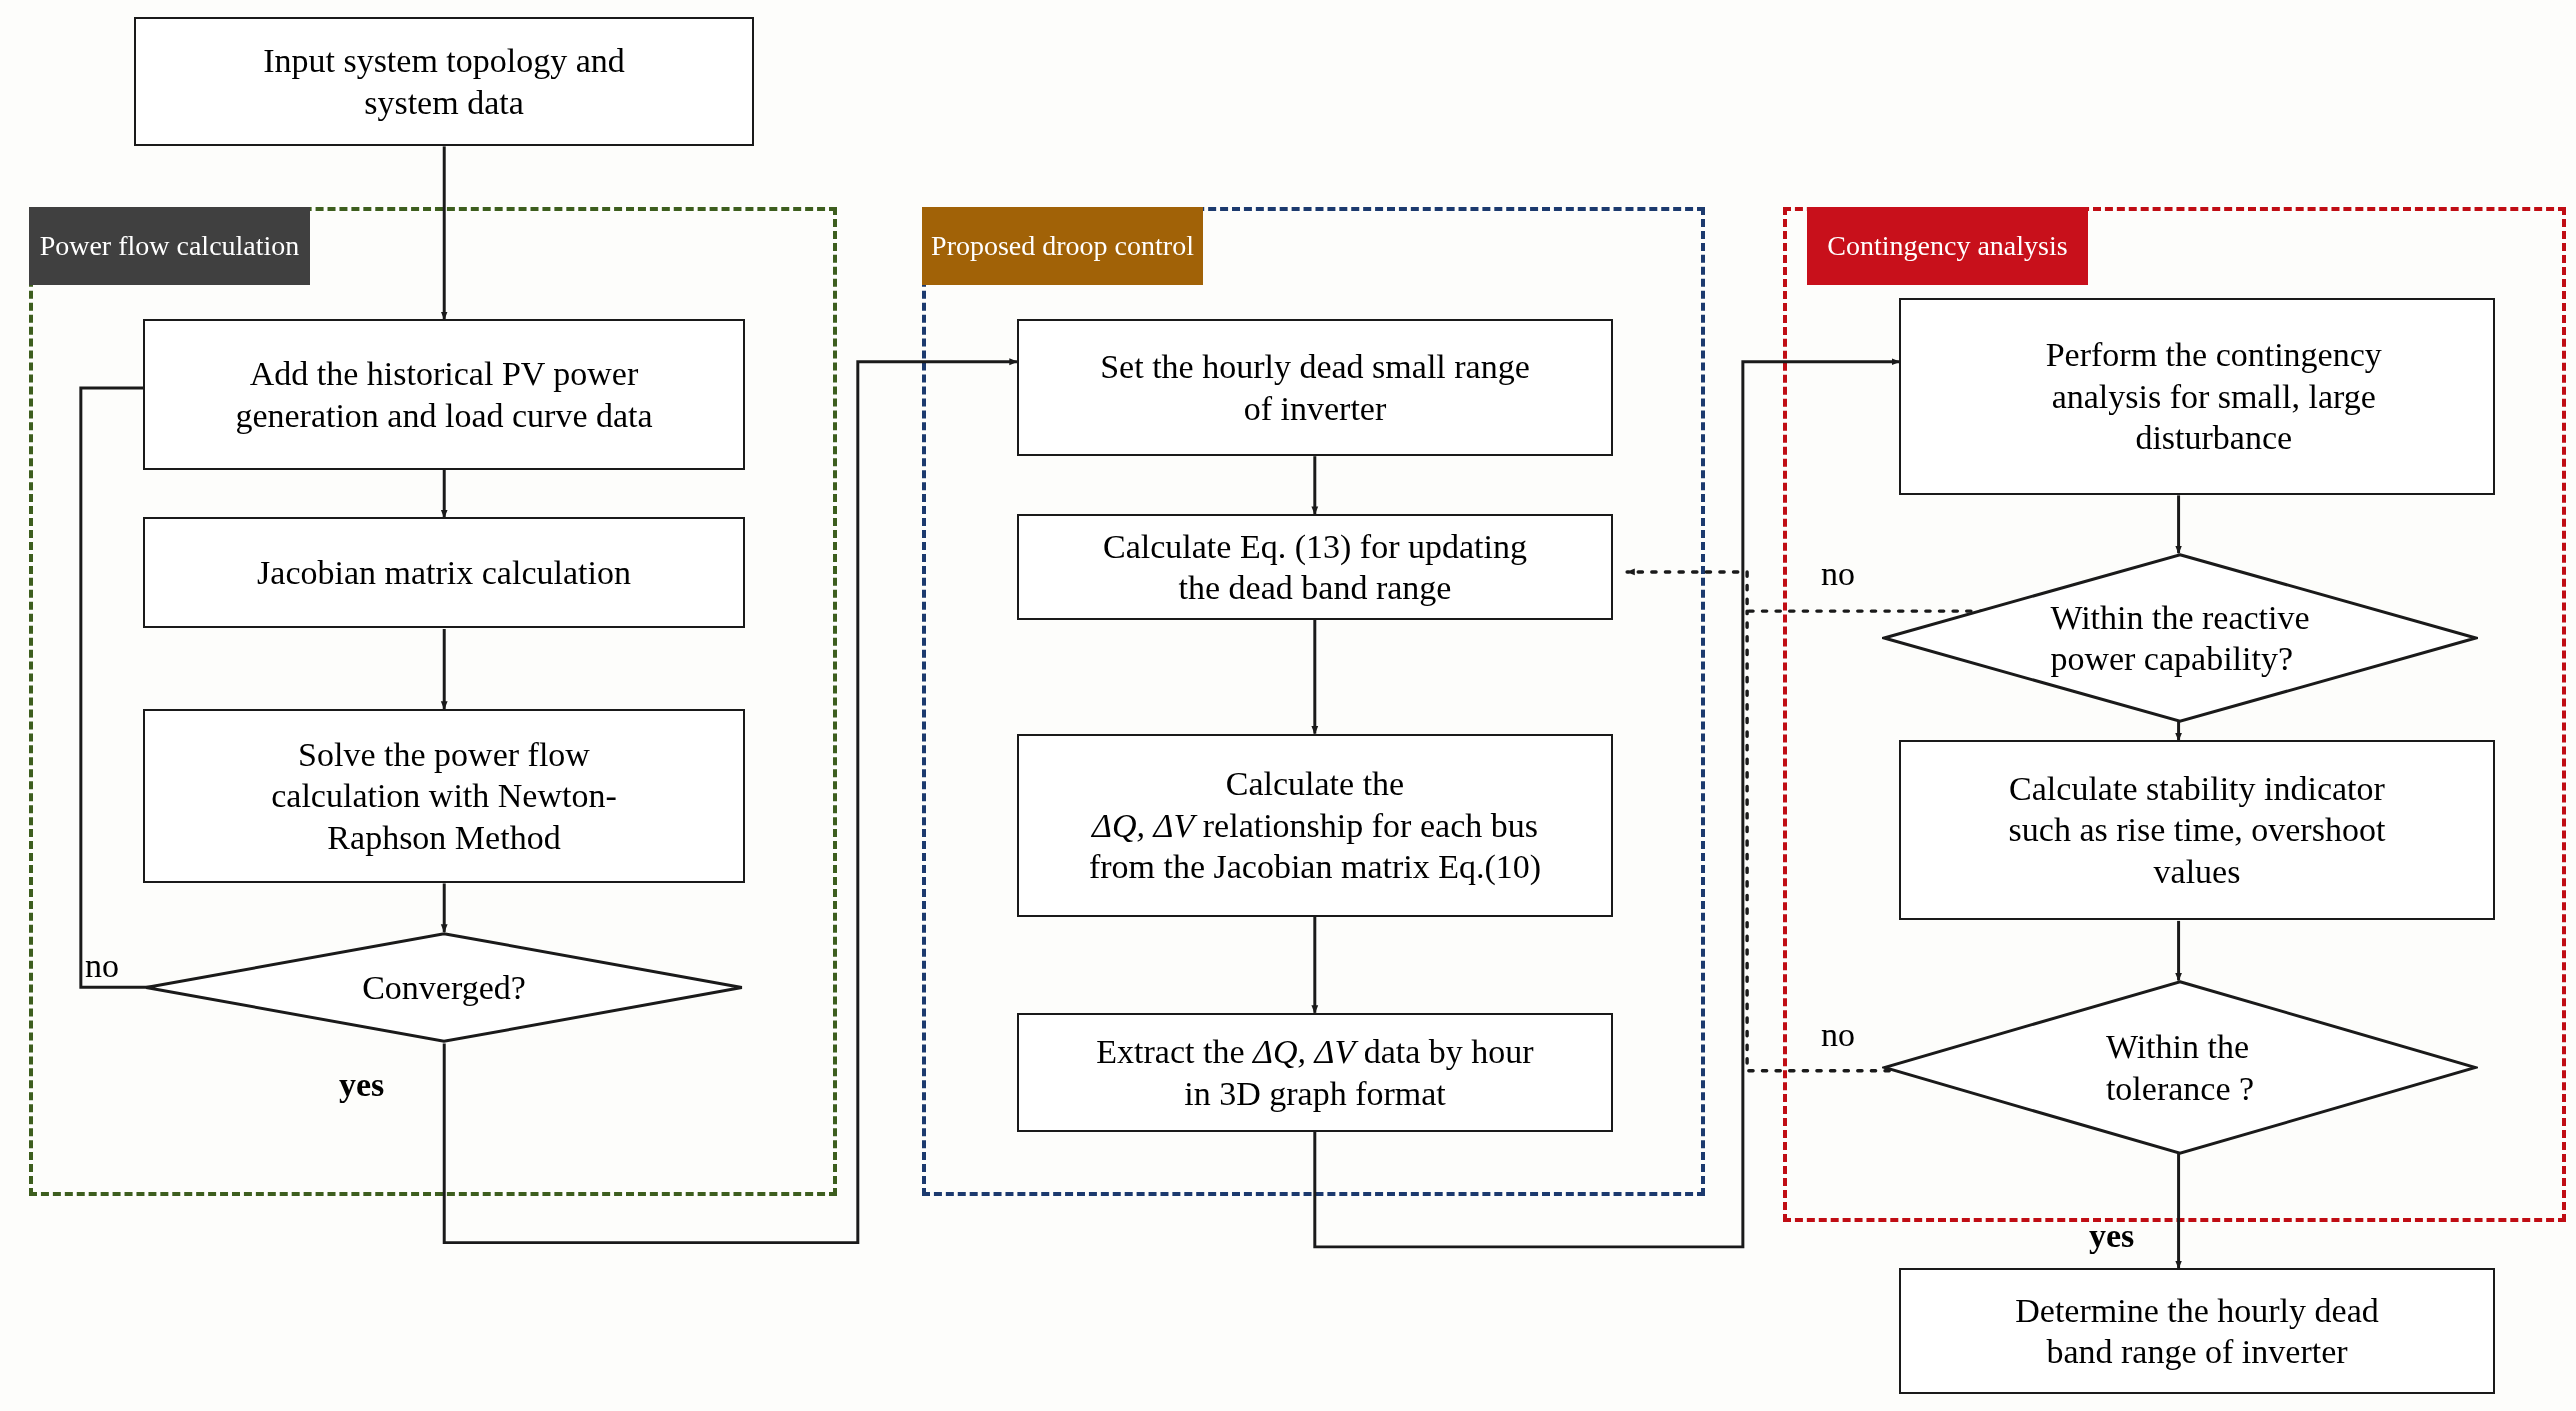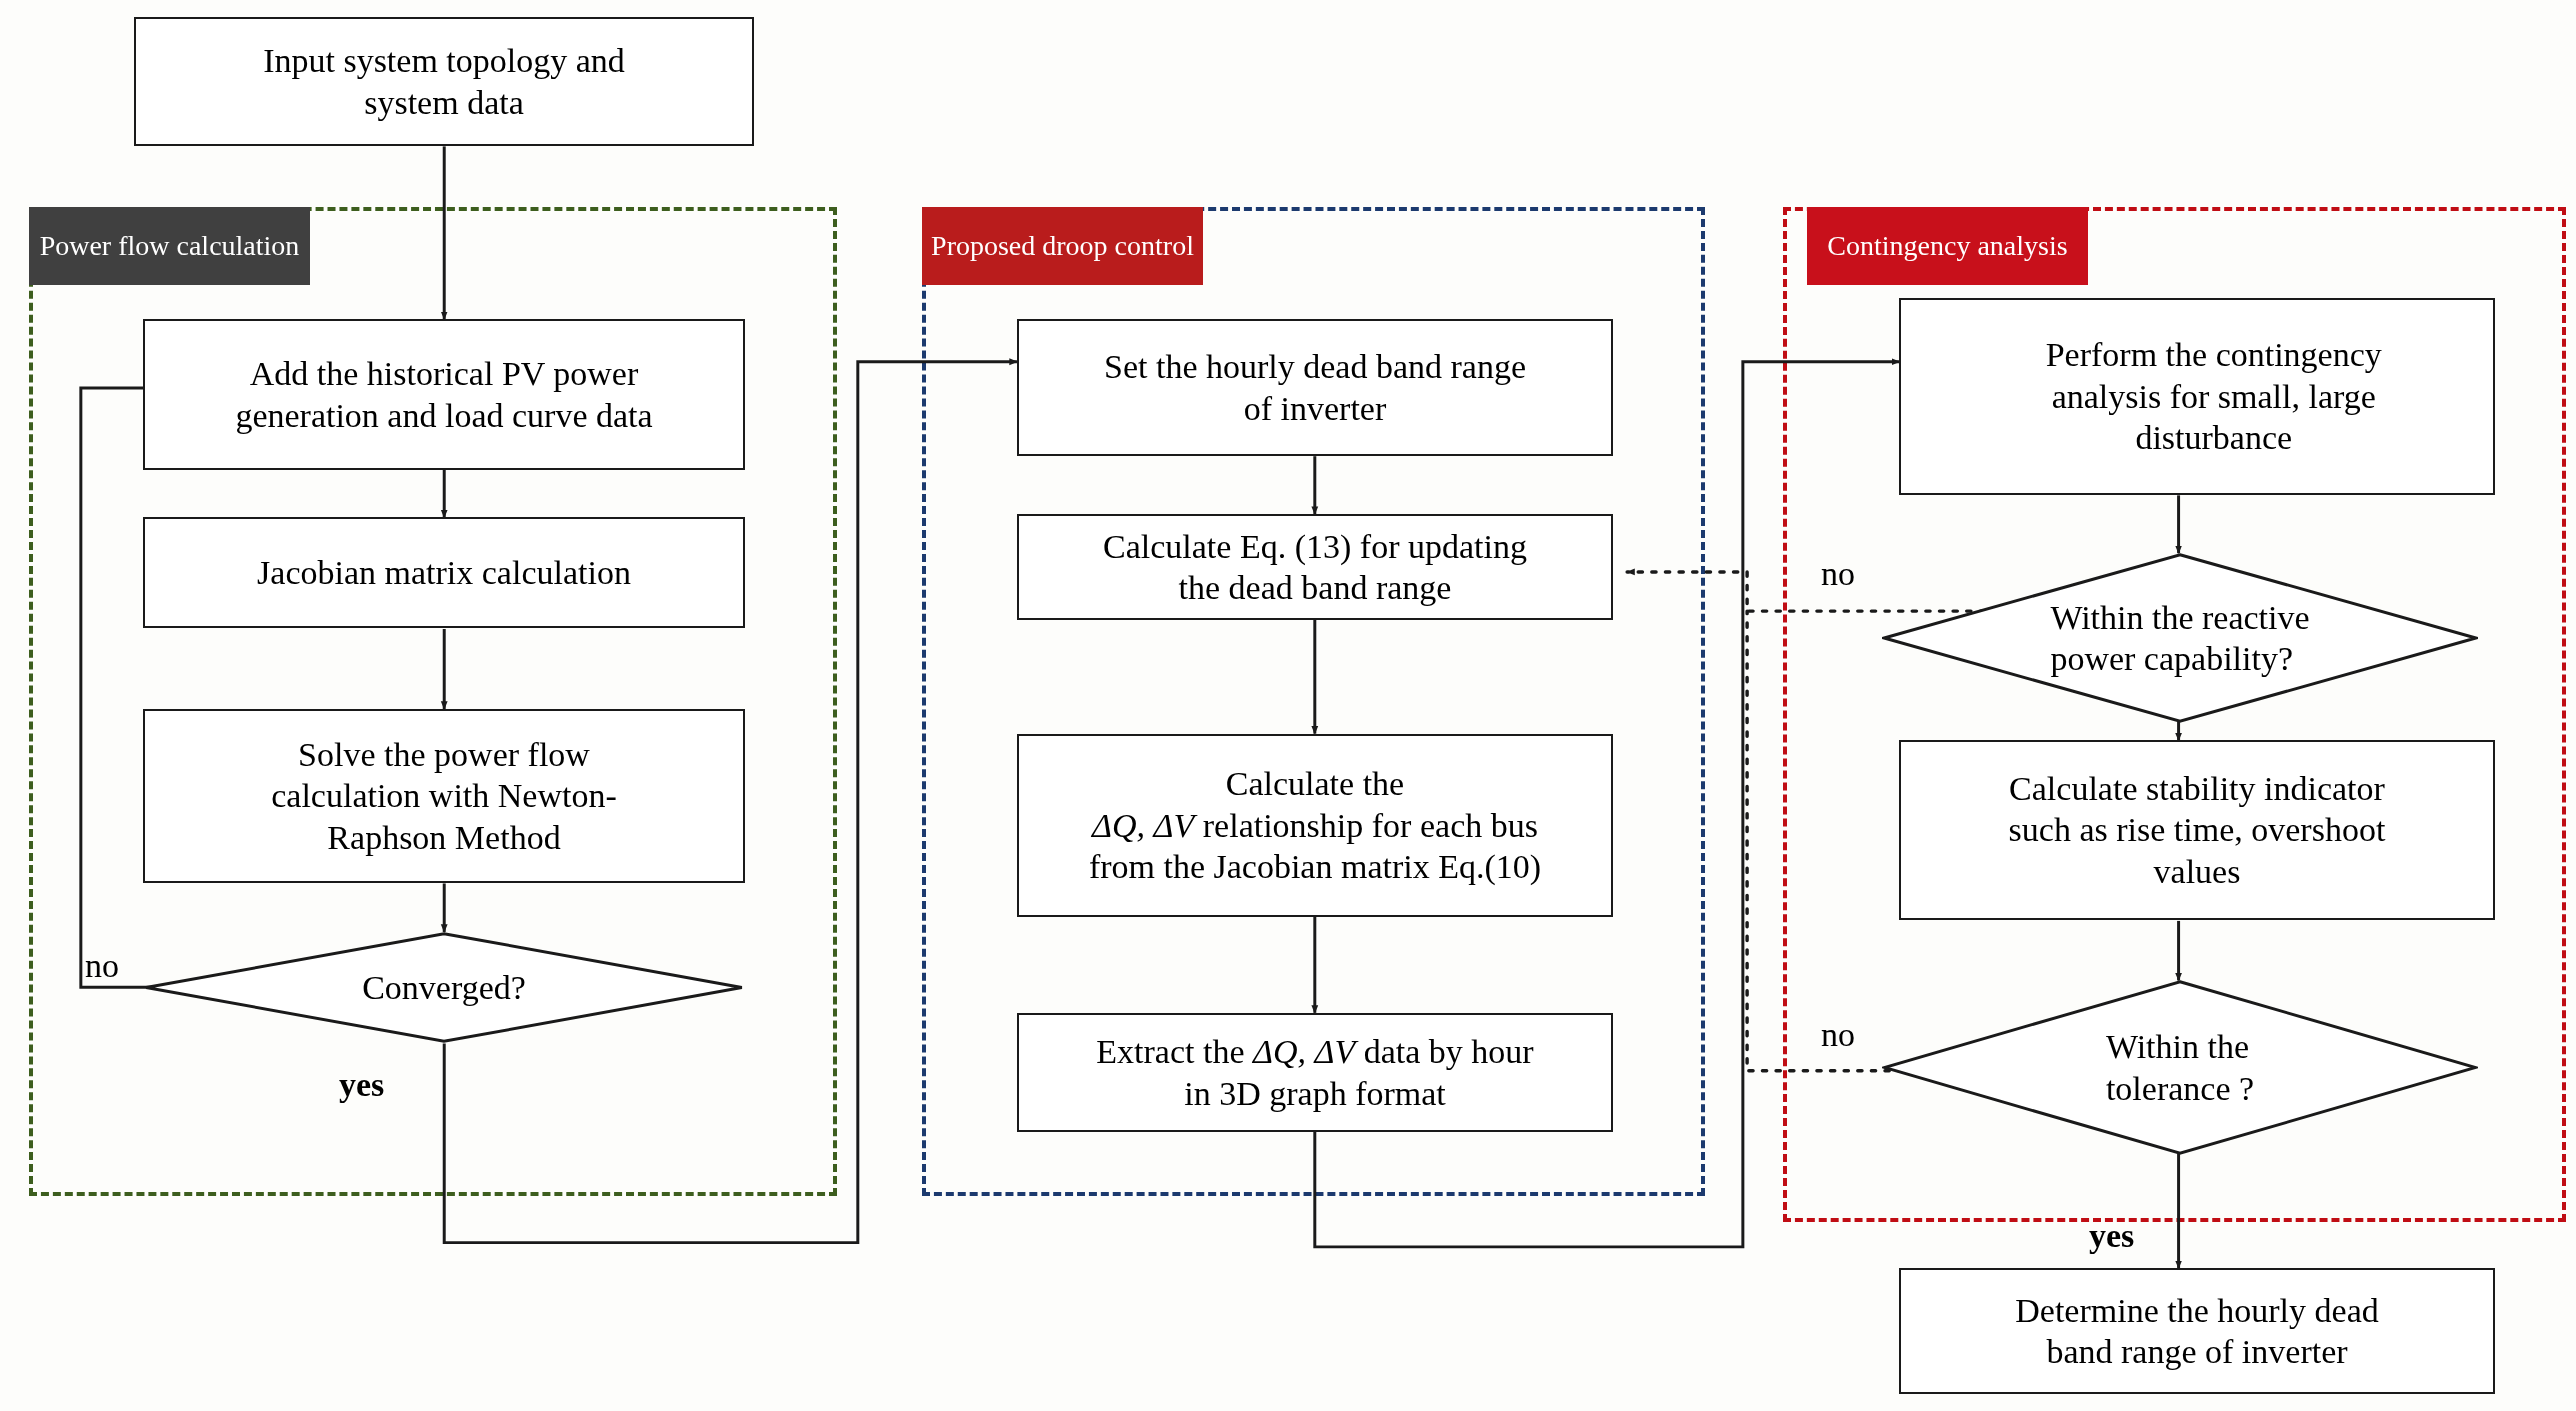--- a/index.html
+++ b/index.html
@@ -32,21 +32,21 @@
     display:flex;
     align-items:center;
     justify-content:center;
     text-align:center;
     color:#ffffff;
     font-size:28px;
     line-height:1.12;
     padding:3.4px 6.8px;
   }
   .grouplabel.green{background:#404040;}
-  .grouplabel.blue {background:#b91c1c;}
+  .grouplabel.blue {background:#a16207;}
   .grouplabel.red  {background:#c8101b;margin-left:24px;}
 
   
   .node{
     position:absolute;
     box-sizing:border-box;
     background:#ffffff;
     border:2.6px solid #1a1a1a;
     display:flex;
     align-items:center;
@@ -166,21 +166,21 @@
   <div class="diamond" style="left:143px; top:932px; width:602px; height:111px;">
     <svg width="602" height="111" viewBox="0 0 707 131">
       <polygon points="353.5,2 705,65.5 353.5,129 2,65.5" fill="#ffffff" stroke="#1a1a1a" stroke-width="3.5"></polygon>
     </svg>
     <div class="dtext">Converged?</div>
   </div>
 
   <span class="elabel" style="left:85px; top:949px;">no</span>
   <span class="elabel" style="left:339px; top:1068px; font-weight:bold;">yes</span>
 
-  <div class="node" style="left:1017px; top:319px; width:596px; height:137px;">Set the hourly dead band range
+  <div class="node" style="left:1017px; top:319px; width:596px; height:137px;">Set the hourly dead small range
 of inverter</div>
 
   <div class="node" style="left:1017px; top:514px; width:596px; height:106px;">Calculate Eq. (13) for updating
 the dead band range</div>
 
   <div class="node" style="left:1017px; top:734px; width:596px; height:183px;">
     <span><span>Calculate the</span><br><span class="it">ΔQ, ΔV</span><span> relationship for each bus</span><br><span>from the Jacobian matrix Eq.(10)</span></span>
   </div>
 
   <div class="node" style="left:1017px; top:1013px; width:596px; height:119px;">

